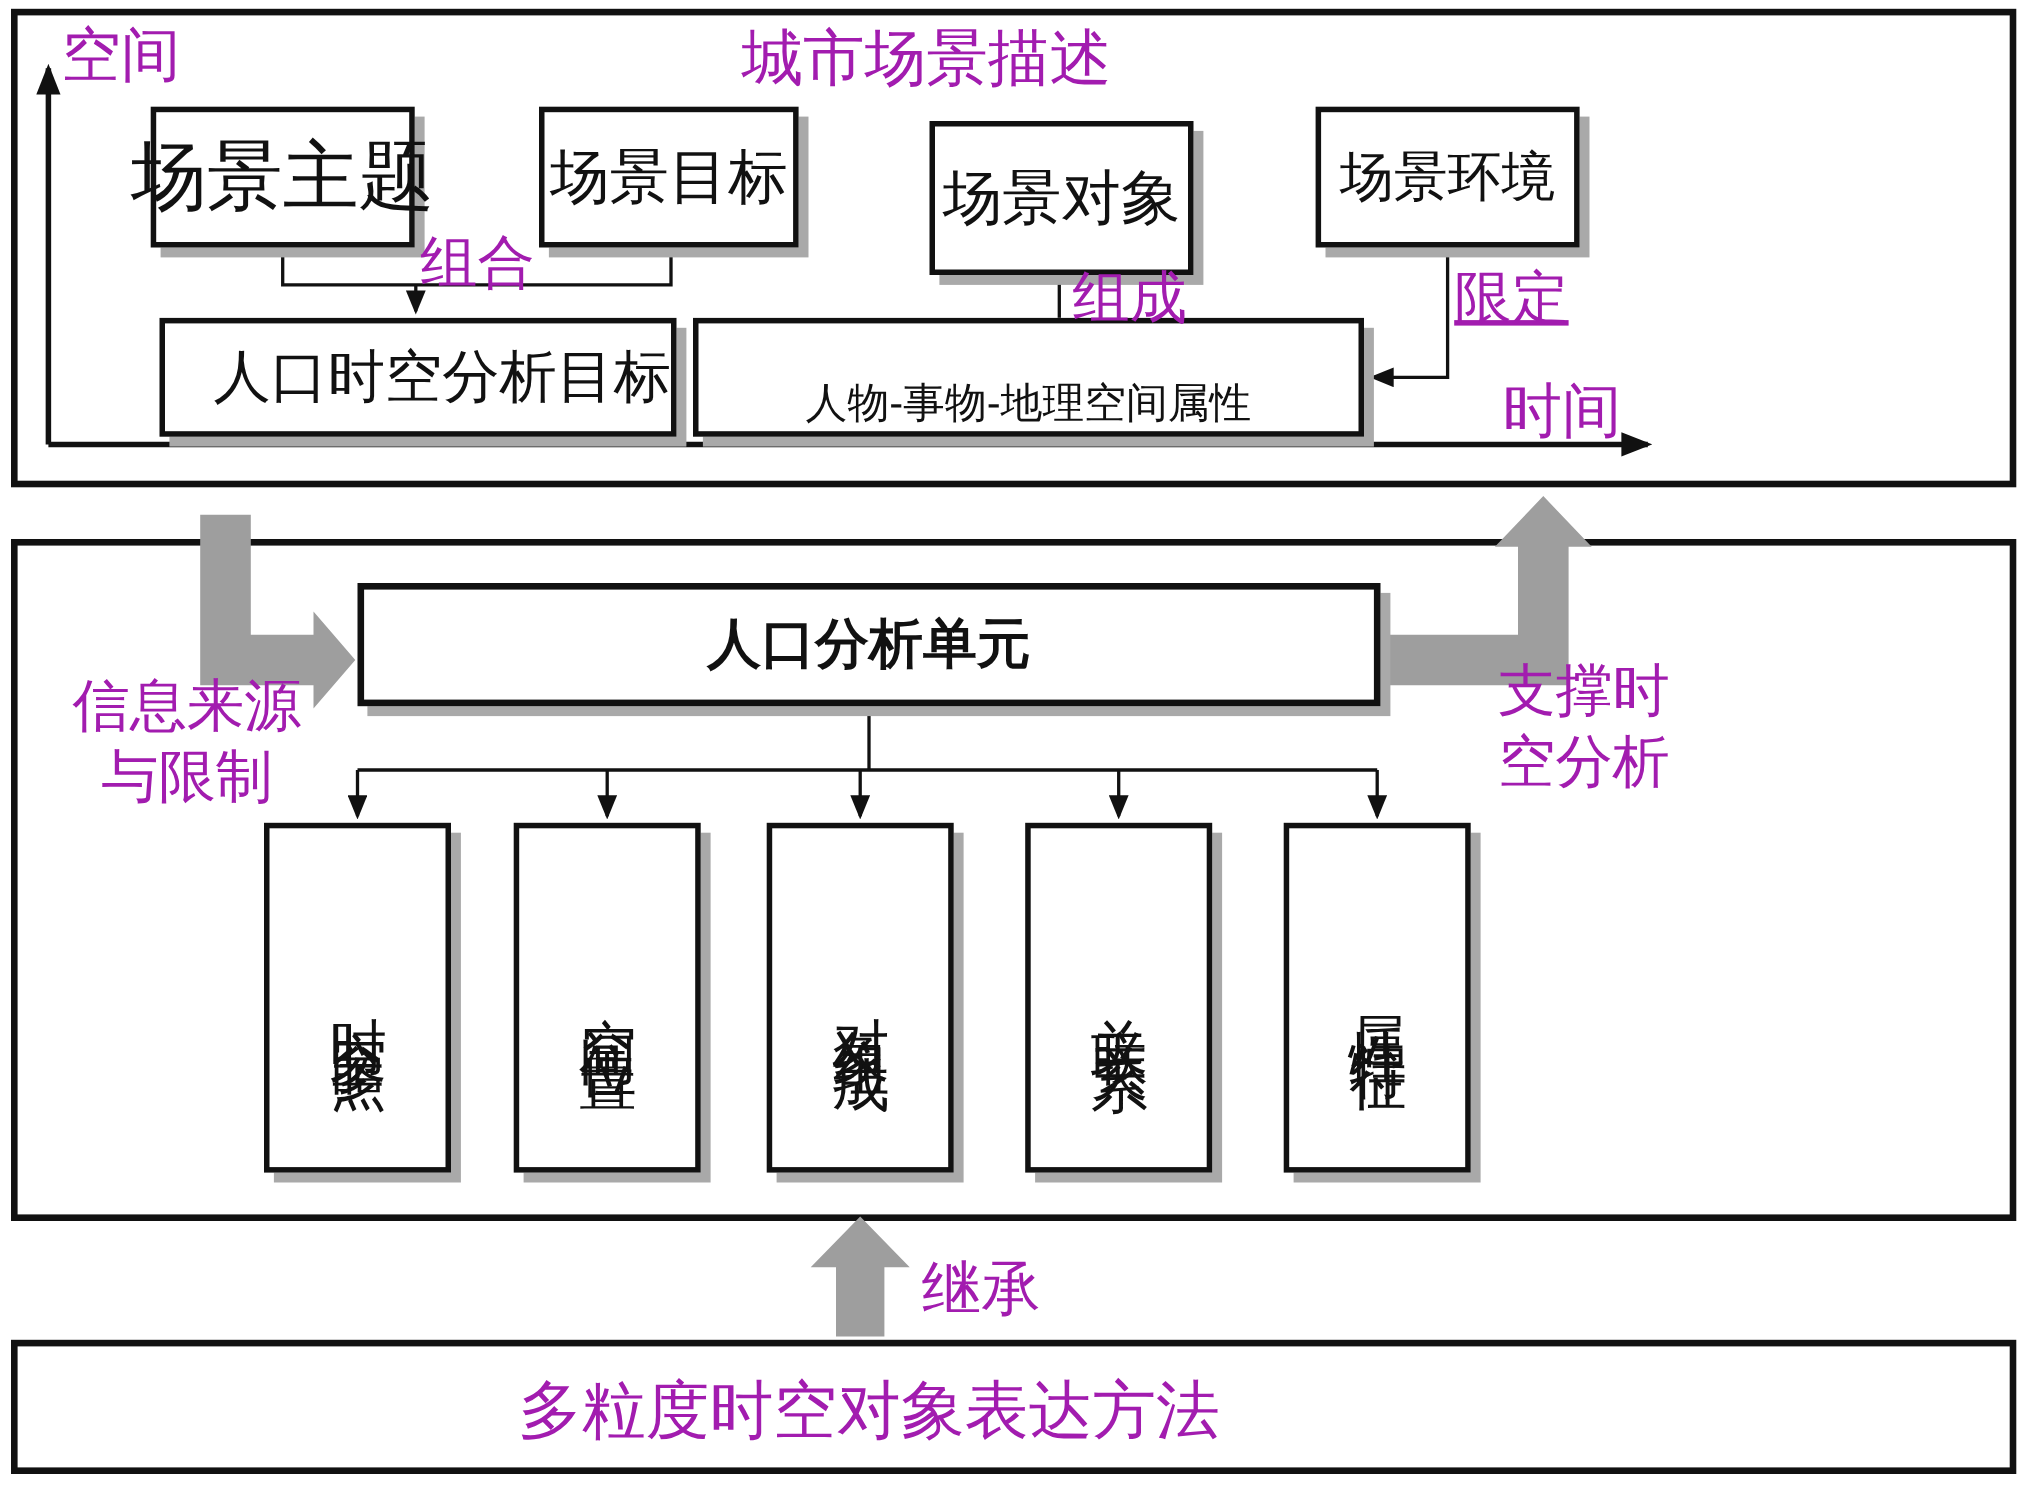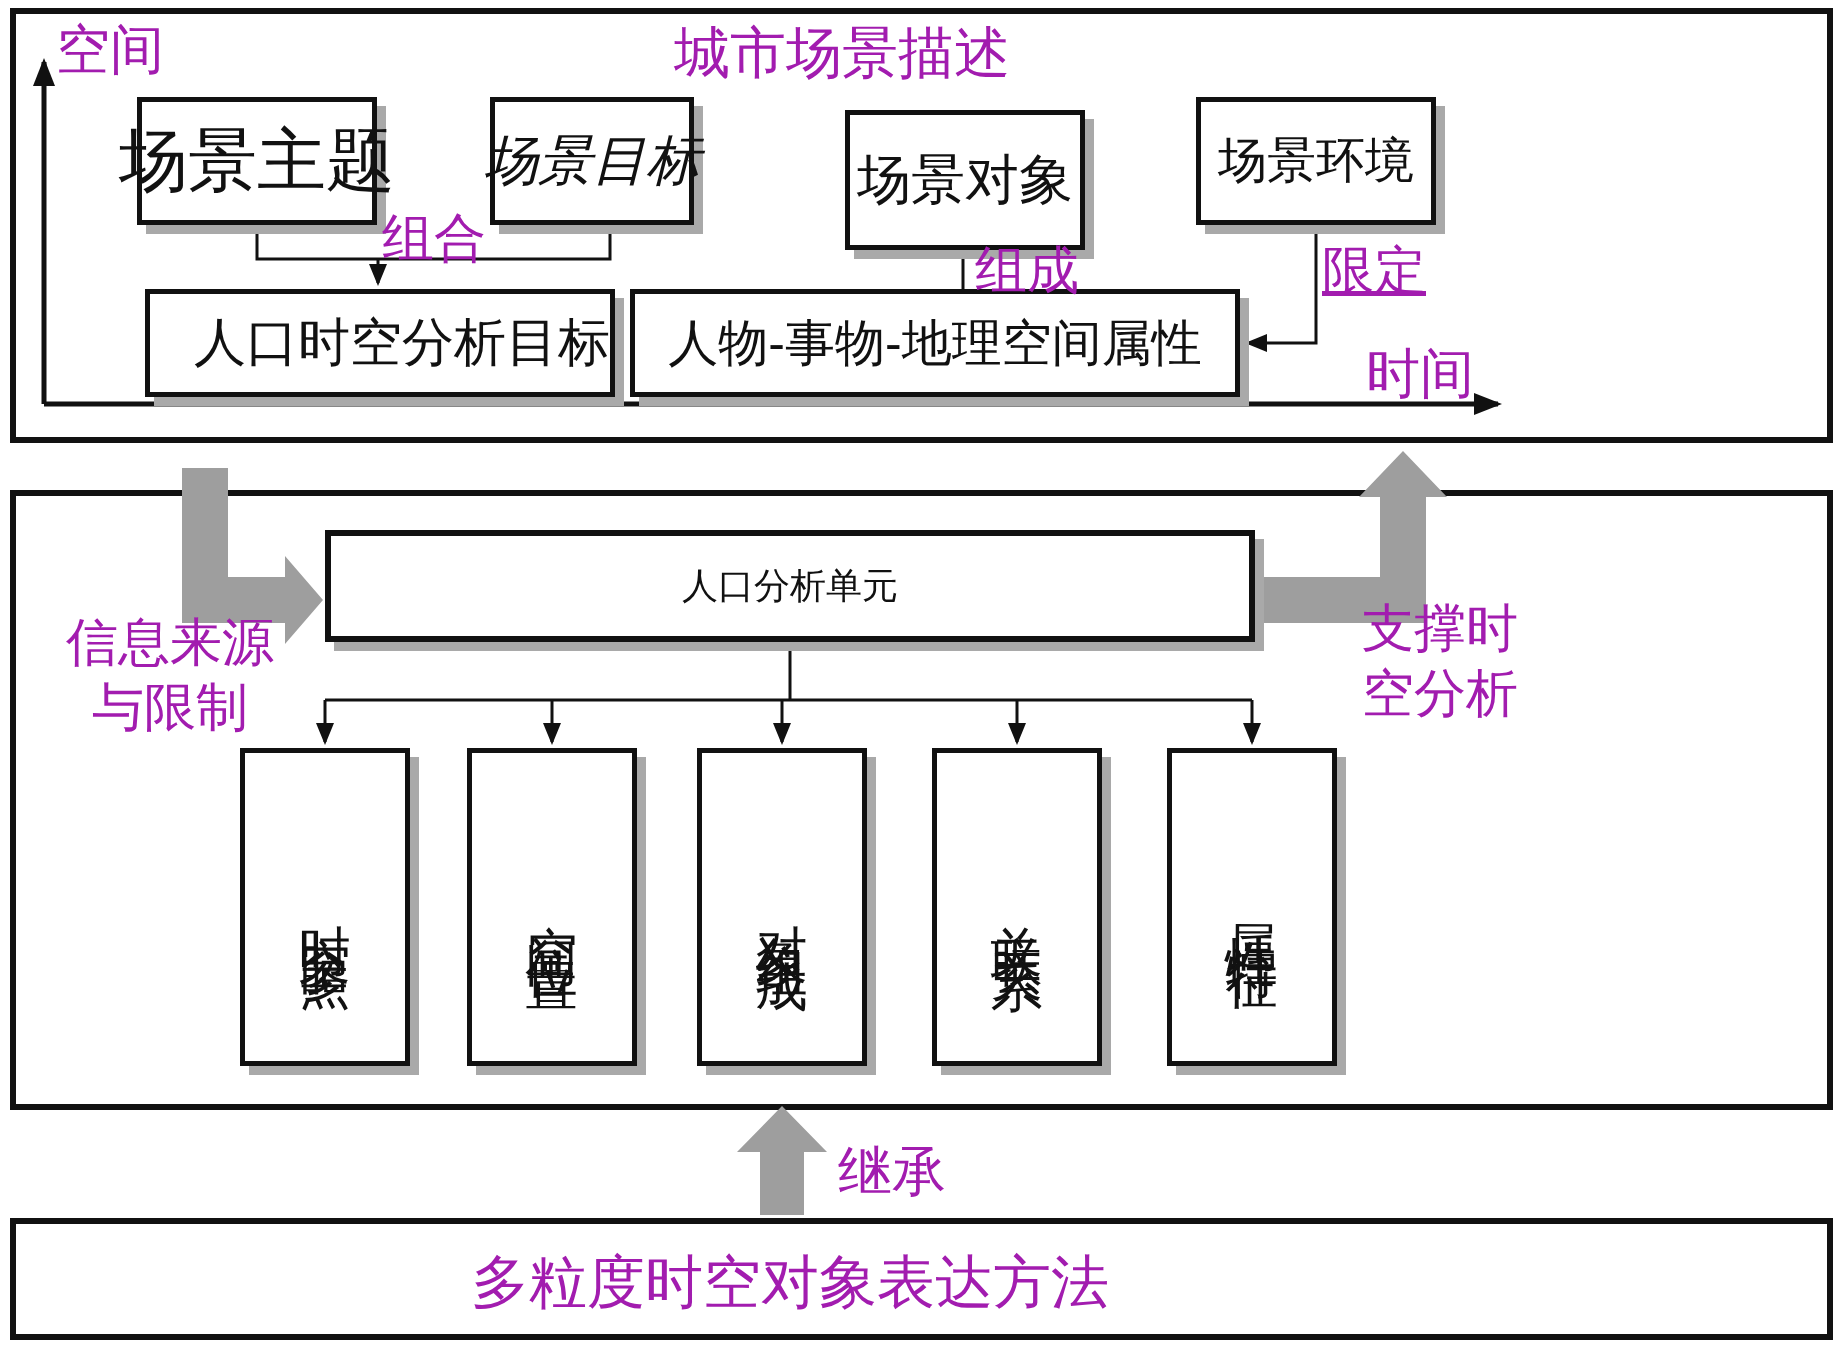--- a/index.html
+++ b/index.html
@@ -41,26 +41,26 @@
     box-shadow: 9px 9px 0 #a9a9a9;
     box-sizing: border-box;
     display: flex;
     align-items: center;
     justify-content: center;
     text-align: center;
     z-index: 2;
     white-space: nowrap;
   }
   #n-theme { left: 137px;  top: 97px; width: 240px; height: 128px; font-size: 69px; }
-  #n-goal  { left: 490px;  top: 97px; width: 204px; height: 128px; font-size: 54px; font-style: italic; }
+  #n-goal  { left: 490px;  top: 97px; width: 236px; height: 128px; font-size: 54px; }
   #n-obj   { left: 845px;  top: 110px; width: 240px; height: 140px; font-size: 54px; }
   #n-env   { left: 1196px; top: 97px; width: 240px; height: 128px; font-size: 49px; }
   #n-analysis { left: 145px; top: 289px; width: 470px; height: 108px; font-size: 52px; justify-content: flex-end; }
-  #n-attr     { left: 630px; top: 289px; width: 610px; height: 108px; font-size: 50px; }
-  #n-unit  { left: 325px; top: 530px; width: 930px; height: 112px; font-size: 36px; border-width: 6px; }
+  #n-attr     { left: 630px; top: 289px; width: 610px; height: 108px; font-size: 38px; align-items: flex-end; }
+  #n-unit  { left: 325px; top: 530px; width: 930px; height: 112px; font-size: 49px; border-width: 6px; font-weight: bold; }
   .comp { top: 748px; width: 170px; height: 318px; font-size: 52px; }
   #n-c1 { left: 240px; }
   #n-c2 { left: 467px; }
   #n-c3 { left: 697px; }
   #n-c4 { left: 932px; }
   #n-c5 { left: 1167px; }
   .vtext {
     writing-mode: vertical-rl;
     text-orientation: upright;
     letter-spacing: 12px;

